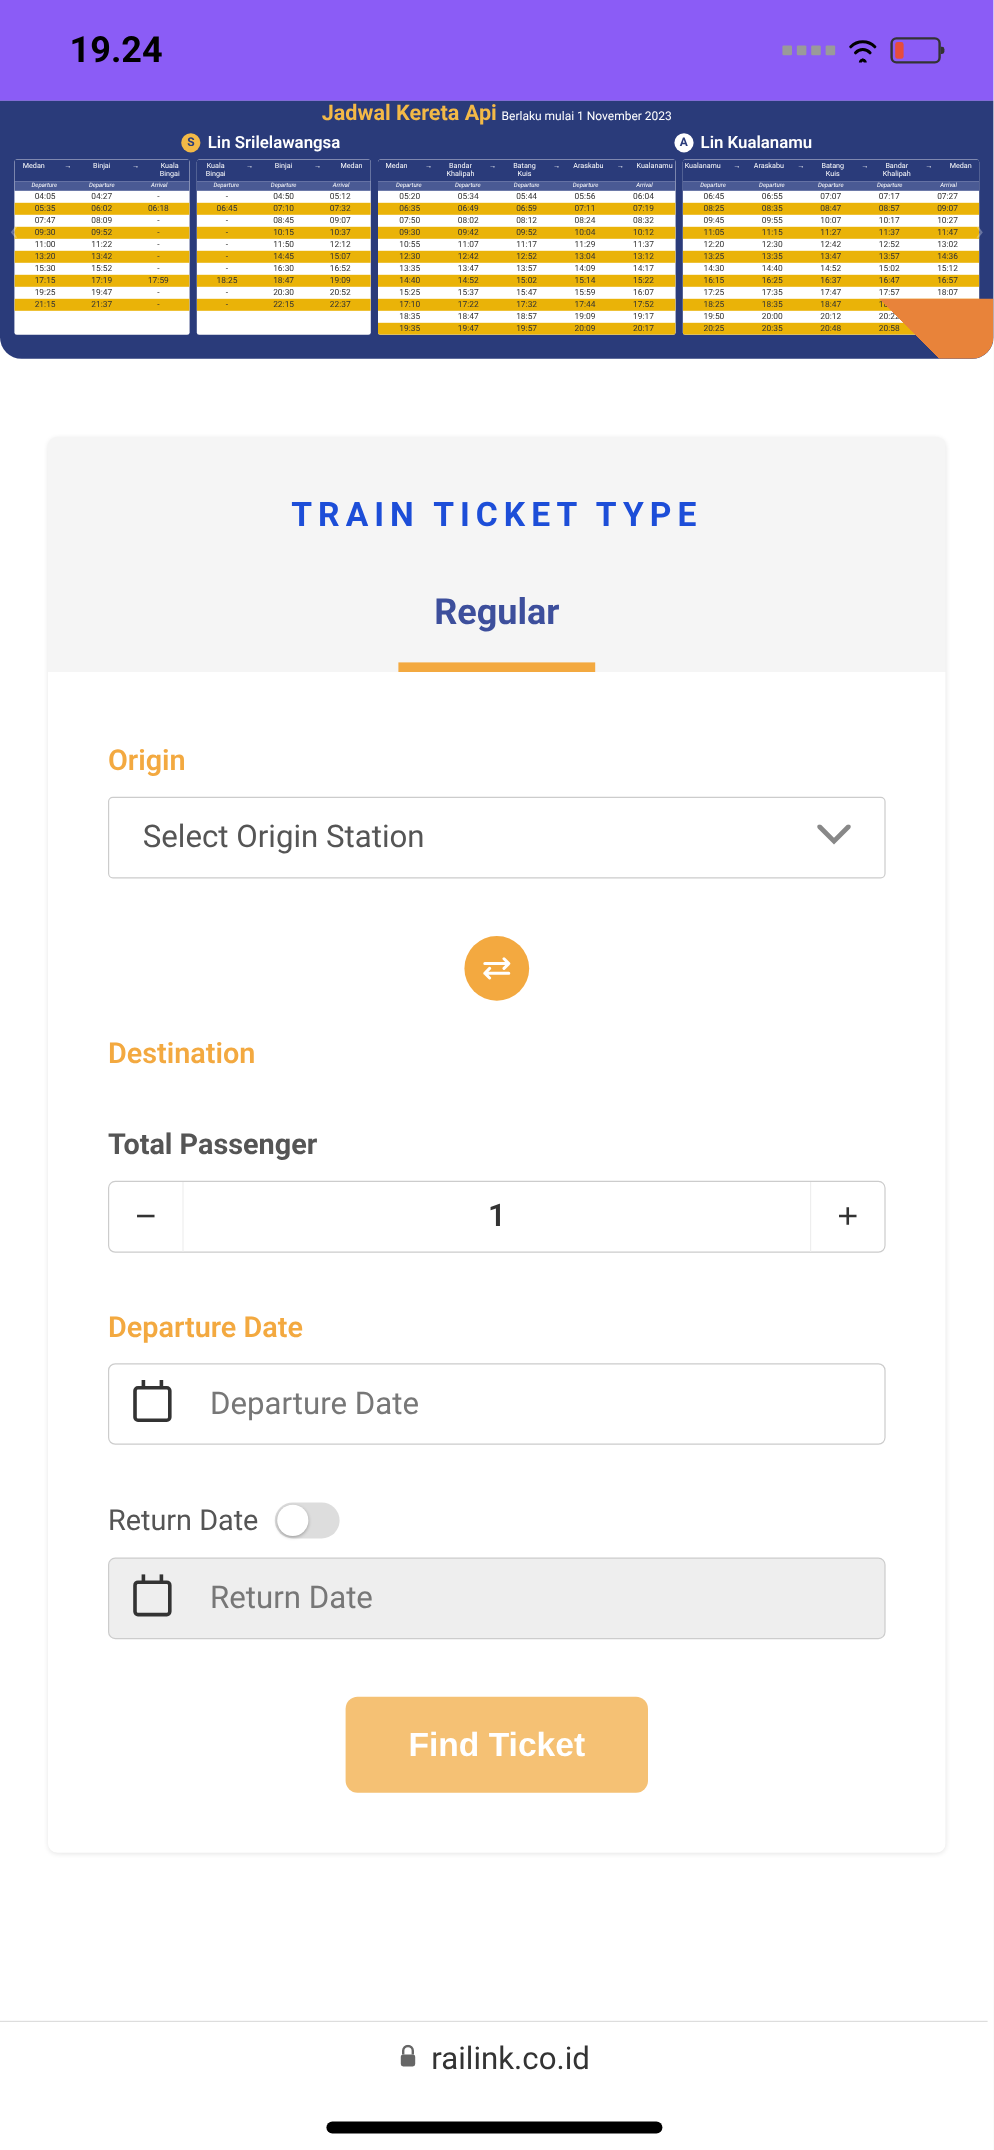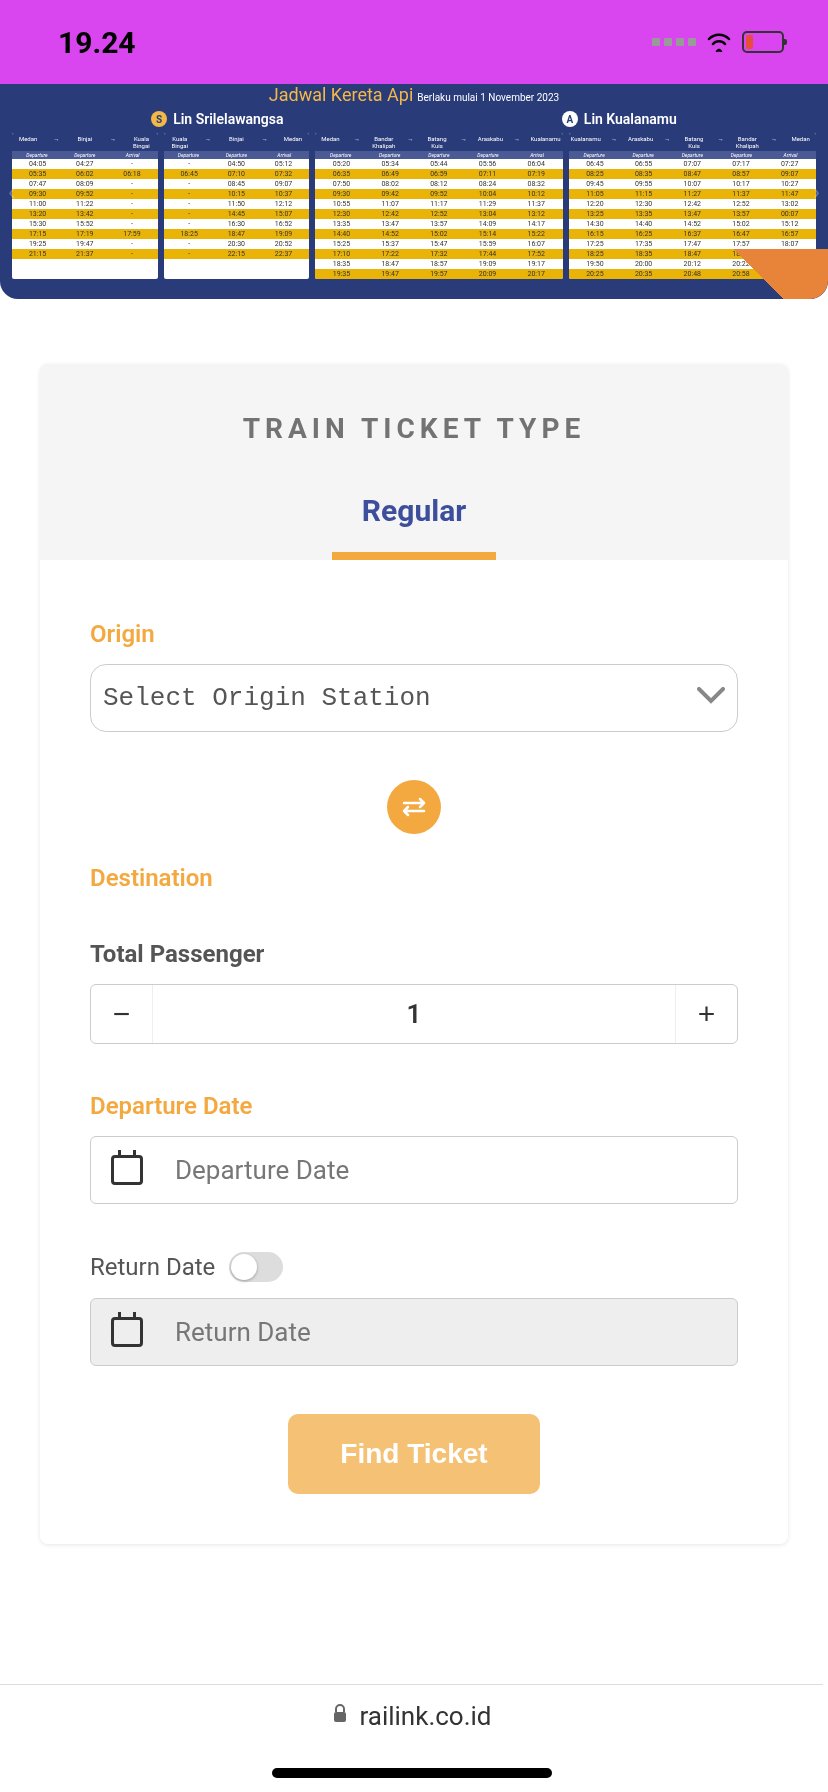--- a/index.html
+++ b/index.html
@@ -6,21 +6,21 @@
 body {
   width: 828px;
   height: 1792px;
   font-family: -apple-system, BlinkMacSystemFont, 'Segoe UI', Roboto, sans-serif;
   background: #fff;
   overflow: hidden;
   position: relative;
 }
 .status-bar {
   height: 84px;
-  background: #d946ef;
+  background: #8b5cf6;
   display: flex;
   align-items: center;
   justify-content: space-between;
   padding: 0 44px 0 58px;
 }
 .time {
   font-size: 30px;
   font-weight: 700;
   color: #000;
 }
@@ -66,21 +66,21 @@
   position: relative;
   padding: 0 12px 10px;
 }
 .banner-top {
   text-align: center;
   padding: 0 0 4px;
 }
 .banner-title {
   color: #f3b947;
   font-size: 18px;
-  font-weight: 400;
+  font-weight: 700;
 }
 .banner-sub {
   color: #fff;
   font-size: 10px;
 }
 .lines-row {
   display: flex;
   justify-content: space-around;
   padding: 2px 0 6px;
 }
@@ -149,21 +149,21 @@
   box-shadow: 0 1px 4px rgba(0,0,0,0.1);
   overflow: hidden;
 }
 .card-header {
   padding: 48px 20px 30px;
   text-align: center;
 }
 .card-title {
   font-size: 28px;
   font-weight: 700;
-  color: #737373;
+  color: #1d4ed8;
   letter-spacing: 5px;
 }
 .tab-row {
   display: flex;
   justify-content: center;
   padding-bottom: 0;
 }
 .tab {
   padding: 18px 30px 24px;
   font-size: 30px;
@@ -179,27 +179,26 @@
 .field-group { margin-bottom: 48px; }
 .field-label {
   color: #f3a940;
   font-size: 24px;
   font-weight: 600;
   margin-bottom: 16px;
 }
 .field-label.gray { color: #555; font-weight: 700; }
 .select-box {
   border: 1px solid #ccc;
-  border-radius: 16px;
-  padding: 18px 12px;
+  border-radius: 4px;
+  padding: 18px 28px;
   display: flex;
   align-items: center;
   justify-content: space-between;
   background: #fff;
-  font-family: Liberation Mono, monospace;
 }
 .select-box.disabled { background: #f0f0f0; }
 .select-text { font-size: 26px; color: #555; }
 .select-text.placeholder { color: #aaa; }
 .chevron { color: #888; }
 .swap-btn {
   width: 54px;
   height: 54px;
   background: #f3a940;
   border-radius: 50%;
@@ -655,21 +654,21 @@
           <span>12:30</span>
           <span>12:42</span>
           <span>12:52</span>
           <span>13:02</span>
         </div>
         <div class="sched-row alt">
           <span>13:25</span>
           <span>13:35</span>
           <span>13:47</span>
           <span>13:57</span>
-          <span>00:07</span>
+          <span>14:36</span>
         </div>
         <div class="sched-row">
           <span>14:30</span>
           <span>14:40</span>
           <span>14:52</span>
           <span>15:02</span>
           <span>15:12</span>
         </div>
         <div class="sched-row alt">
           <span>16:15</span>

